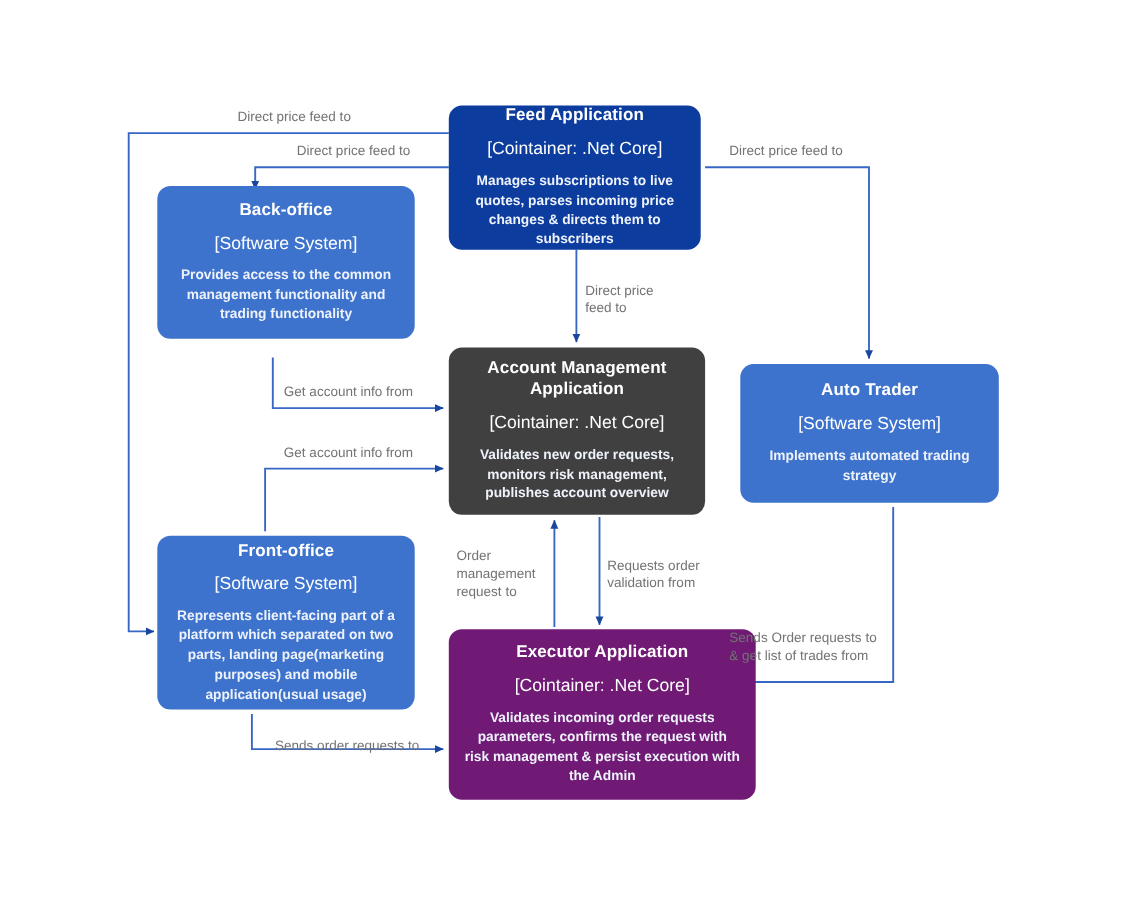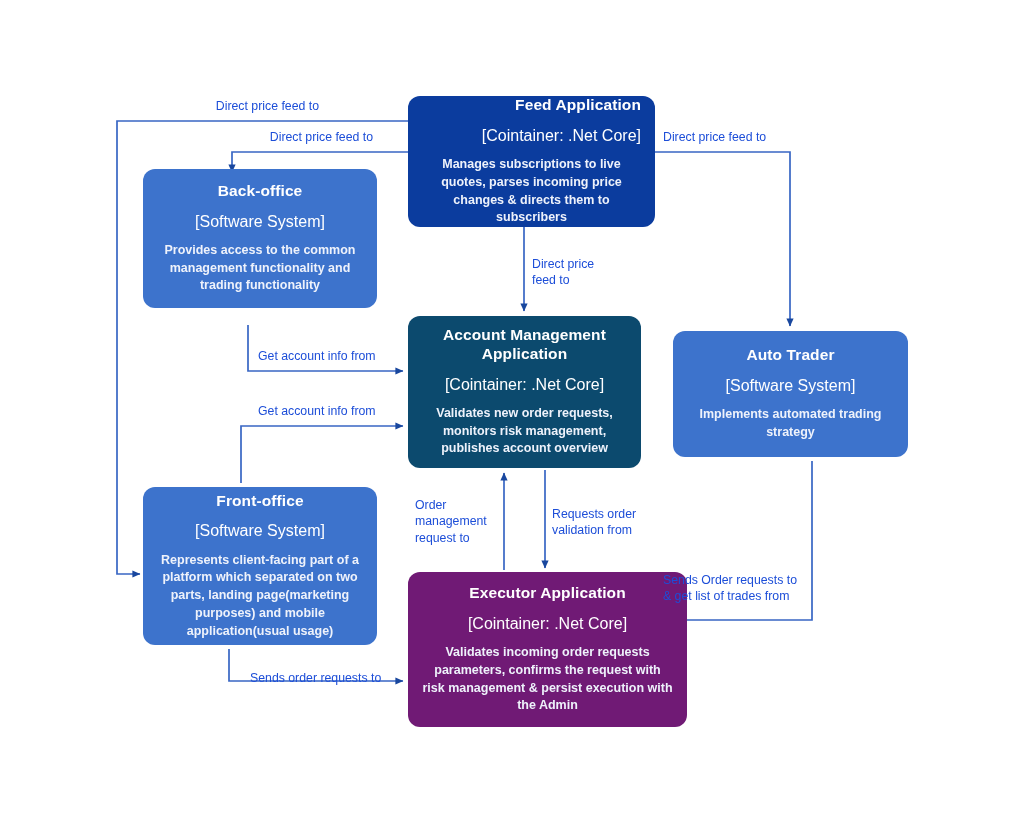--- a/index.html
+++ b/index.html
@@ -40,21 +40,21 @@
   }
   .node .desc{
     font-size:12.5px;
     font-weight:bold;
     line-height:1.42;
     color:#eef2fb;
   }
   .edge-label{
     position:absolute;
     font-size:12.3px;
-    color:#1d4ed8;
+    color:#737373;
     line-height:1.33;
     white-space:pre-line;
   }
   .edge-label.right{text-align:right;}
   .edge-label.left{text-align:left;}
 </style>
 </head>
 <body>
 
 <div id="diagram">
@@ -82,33 +82,33 @@
       <path d="M504,570 L504,473" marker-end="url(#arrow)"></path>
 
       <path d="M545,470 L545,568" marker-end="url(#arrow)"></path>
 
       <path d="M812,461 L812,620 L646,620" marker-end="url(#arrow)"></path>
 
       <path d="M229,649 L229,681 L403,681" marker-end="url(#arrow)"></path>
     </g>
   </svg>
 
-  <div class="node" style="left:408px;top:96px;width:247px;height:131px;background:#0B3C9E;align-items:flex-end;">
+  <div class="node" style="left:408px;top:96px;width:229px;height:131px;background:#0B3C9E;">
     <div class="title">Feed Application</div>
     <div class="tech">[Cointainer: .Net Core]</div>
     <div class="desc">Manages subscriptions to live quotes, parses incoming price changes &amp; directs them to subscribers</div>
   </div>
 
   <div class="node" style="left:143px;top:169px;width:234px;height:139px;background:#3D73CC;">
     <div class="title">Back-office</div>
     <div class="tech">[Software System]</div>
     <div class="desc">Provides access to the common management functionality and trading functionality</div>
   </div>
 
-  <div class="node" style="left:408px;top:316px;width:233px;height:152px;background:#0c4a6e;">
+  <div class="node" style="left:408px;top:316px;width:233px;height:152px;background:#404040;">
     <div class="title">Account Management Application</div>
     <div class="tech">[Cointainer: .Net Core]</div>
     <div class="desc">Validates new order requests, monitors risk management, publishes account overview</div>
   </div>
 
   <div class="node" style="left:673px;top:331px;width:235px;height:126px;background:#3D73CC;">
     <div class="title">Auto Trader</div>
     <div class="tech">[Software System]</div>
     <div class="desc">Implements automated trading strategy</div>
   </div>

